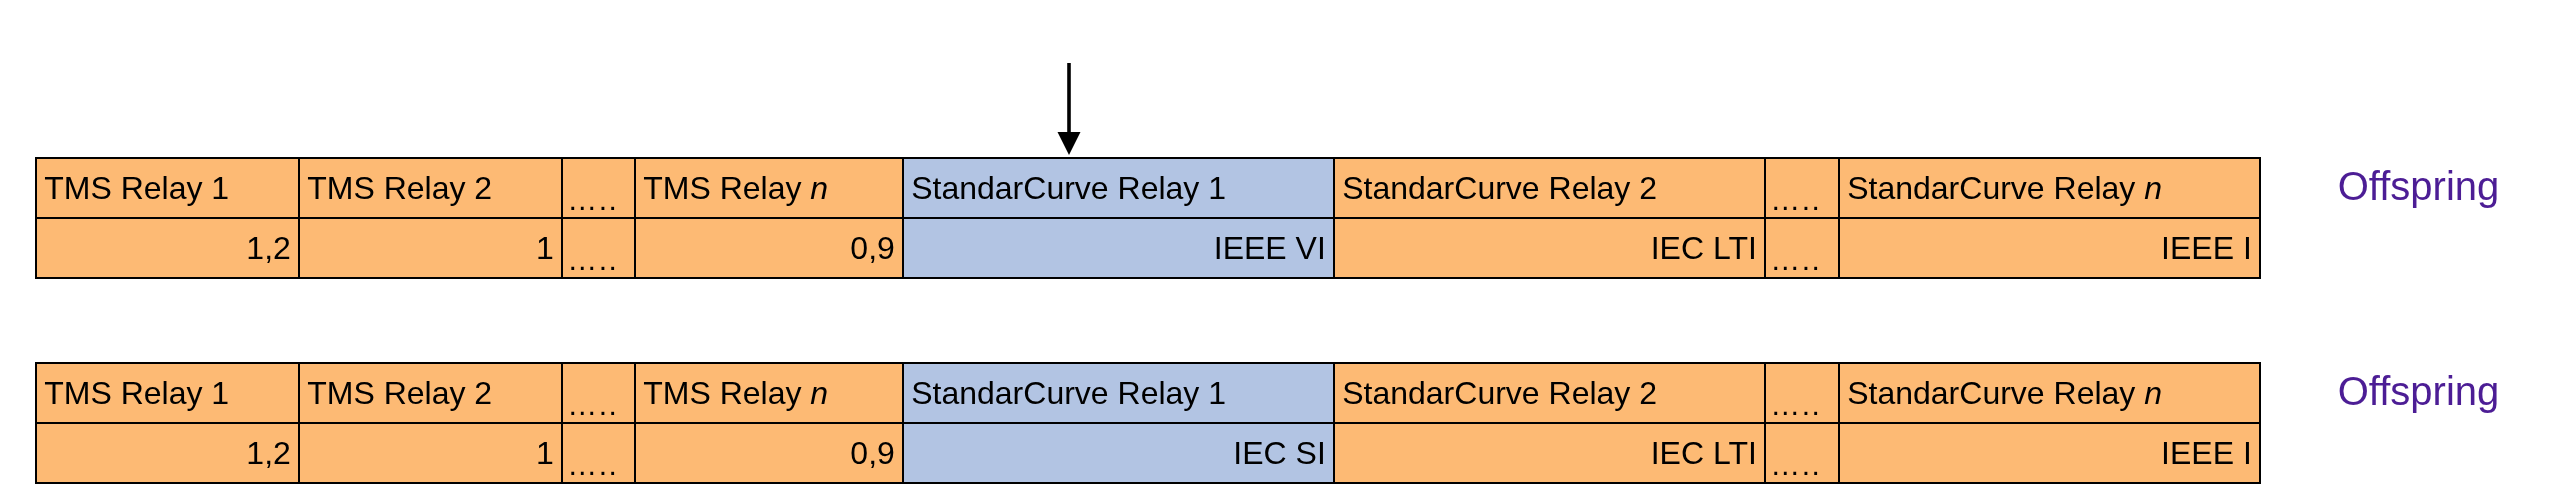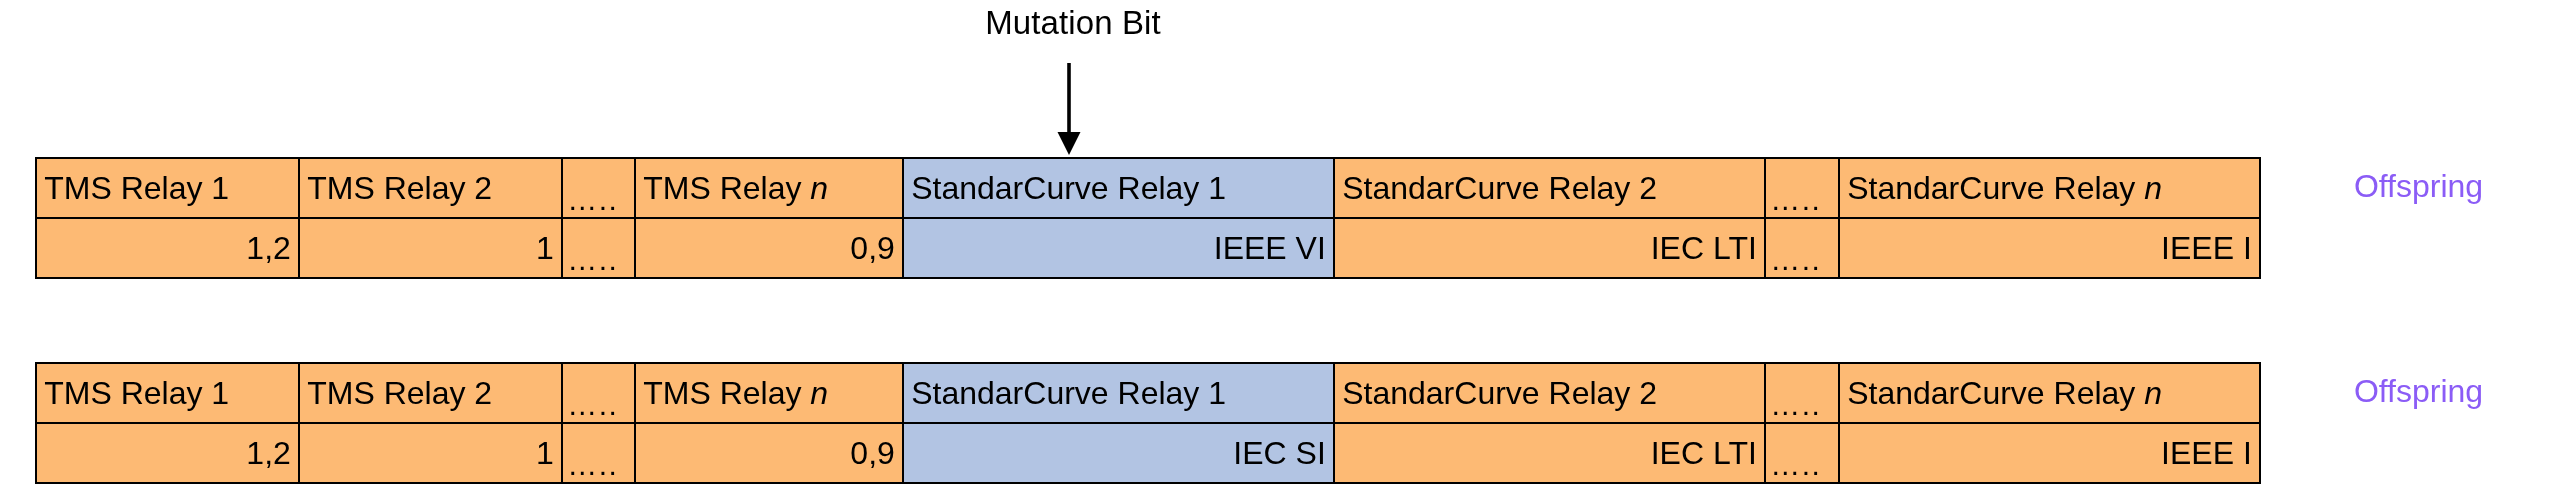--- a/index.html
+++ b/index.html
@@ -94,34 +94,33 @@
   
   .side-labels {
     position: absolute;
     left: 2261px;
     top: 0;
     width: 315px;
   }
   .side-label {
     height: 58px;
     line-height: 58px;
-    font-size: 32px;
+    font-size: 40px;
     white-space: nowrap;
     text-align: center;
-    color: #8b5cf6;
+    color: #4c1d95;
   }
   .side-label.row-title { text-align: center; }
   .side-label.row-state { text-align: center; }
 </style>
 </head>
 <body>
 
 <div id="canvas">
 
-  <div class="annotation-label">Mutation Bit</div>
 
   <div class="annotation-arrow">
     <svg width="32" height="92" viewBox="0 0 44 128" aria-hidden="true">
       <line x1="22" y1="0" x2="22" y2="104" stroke="#000000" stroke-width="5"></line>
       <polygon points="22,128 6,96 38,96" fill="#000000"></polygon>
     </svg>
   </div>
 
   <div class="chromosome-block" id="block-before">
     <table class="chromosome-table">

